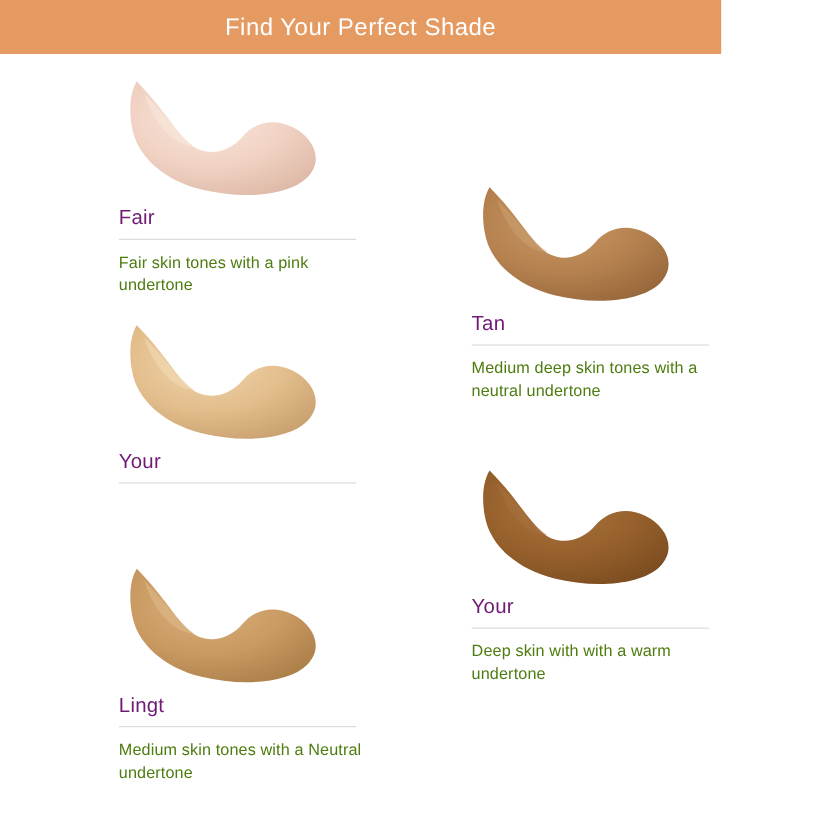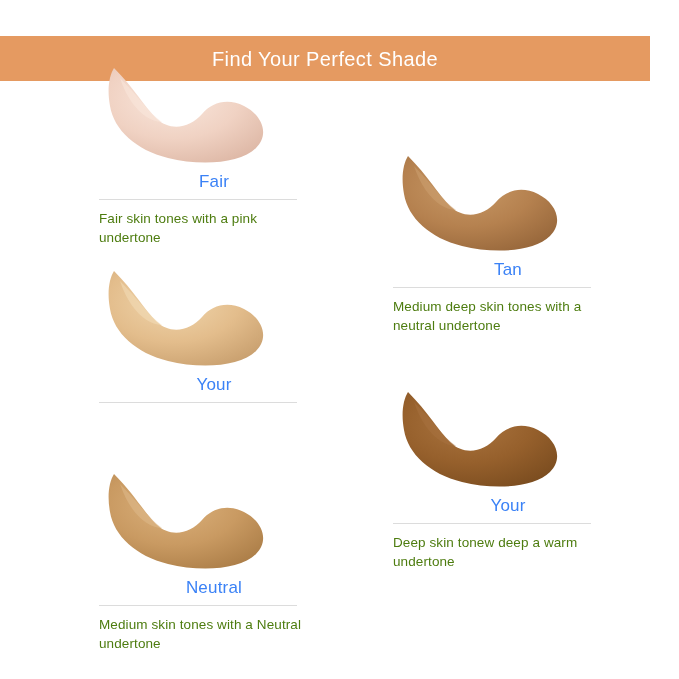--- a/index.html
+++ b/index.html
@@ -14,28 +14,27 @@
     font-family: "Liberation Sans", sans-serif;
     overflow: hidden;
     position: relative;
   }
 
   
   .header-bar {
     position: absolute;
     left: 0;
     top: 0;
-    width: 650px;
+    width: 601px;
     height: 45px;
     background: #e59a61;
     display: flex;
     align-items: center;
     justify-content: center;
     box-sizing: border-box;
-    margin-top: 36px;
   }
   .header-title {
     color: #ffffff;
     font-size: 20px;
     font-weight: 400;
     letter-spacing: 0.4px;
     line-height: 1;
     font-family: "Liberation Sans", sans-serif;
   }
 
@@ -51,25 +50,24 @@
     margin-left: 5px;
   }
   .swatch-svg {
     display: block;
     width: 175px;
     height: 105px;
   }
   .shade-name {
     font-size: 17px;
     font-weight: 400;
-    color: #3b82f6;
+    color: #701a75;
     letter-spacing: 0.2px;
     padding: 6px 0 7px 0;
     line-height: 1.1;
-    text-align: center;
   }
   .shade-divider {
     width: 198px;
     height: 1px;
     background: #dcdcdc;
     border: 0;
     margin: 0 0 9px 0;
   }
   .shade-desc {
     font-size: 13.5px;
@@ -146,21 +144,21 @@
           <stop offset="100%" stop-color="#ab7d47"></stop>
         </radialGradient>
       </defs>
       <path d="M10 6 C 30 26, 40 44, 52 56 C 66 70, 86 66, 98 52
                C 108 40, 124 36, 140 44 C 158 53, 166 72, 152 86
                C 136 102, 96 104, 64 96 C 32 88, 10 68, 6 44
                C 3 28, 5 14, 10 6 Z" fill="url(#g-medium)"></path>
       <path d="M16 16 C 34 34, 44 50, 58 60 C 44 60, 26 46, 16 16 Z" fill="#e0bb8e" opacity="0.5"></path>
     </svg>
   </div>
-  <div class="shade-name">Neutral</div>
+  <div class="shade-name">Lingt</div>
   <div class="shade-divider"></div>
   <div class="shade-desc">Medium skin tones with a Neutral undertone</div>
 </div>
 
 <div class="shade-card card-tan">
   <div class="swatch-wrap">
     <svg class="swatch-svg" viewBox="0 0 175 105" xmlns="http://www.w3.org/2000/svg">
       <defs>
         <radialGradient id="g-tan" cx="42%" cy="32%" r="78%">
           <stop offset="0%" stop-color="#c99a67"></stop>
@@ -192,14 +190,14 @@
       </defs>
       <path d="M10 6 C 30 26, 40 44, 52 56 C 66 70, 86 66, 98 52
                C 108 40, 124 36, 140 44 C 158 53, 166 72, 152 86
                C 136 102, 96 104, 64 96 C 32 88, 10 68, 6 44
                C 3 28, 5 14, 10 6 Z" fill="url(#g-deep)"></path>
       <path d="M16 16 C 34 34, 44 50, 58 60 C 44 60, 26 46, 16 16 Z" fill="#a87140" opacity="0.5"></path>
     </svg>
   </div>
   <div class="shade-name">Your</div>
   <div class="shade-divider"></div>
-  <div class="shade-desc">Deep skin tonew deep a warm undertone</div>
+  <div class="shade-desc">Deep skin with with a warm undertone</div>
 </div>
 
 </body></html>

